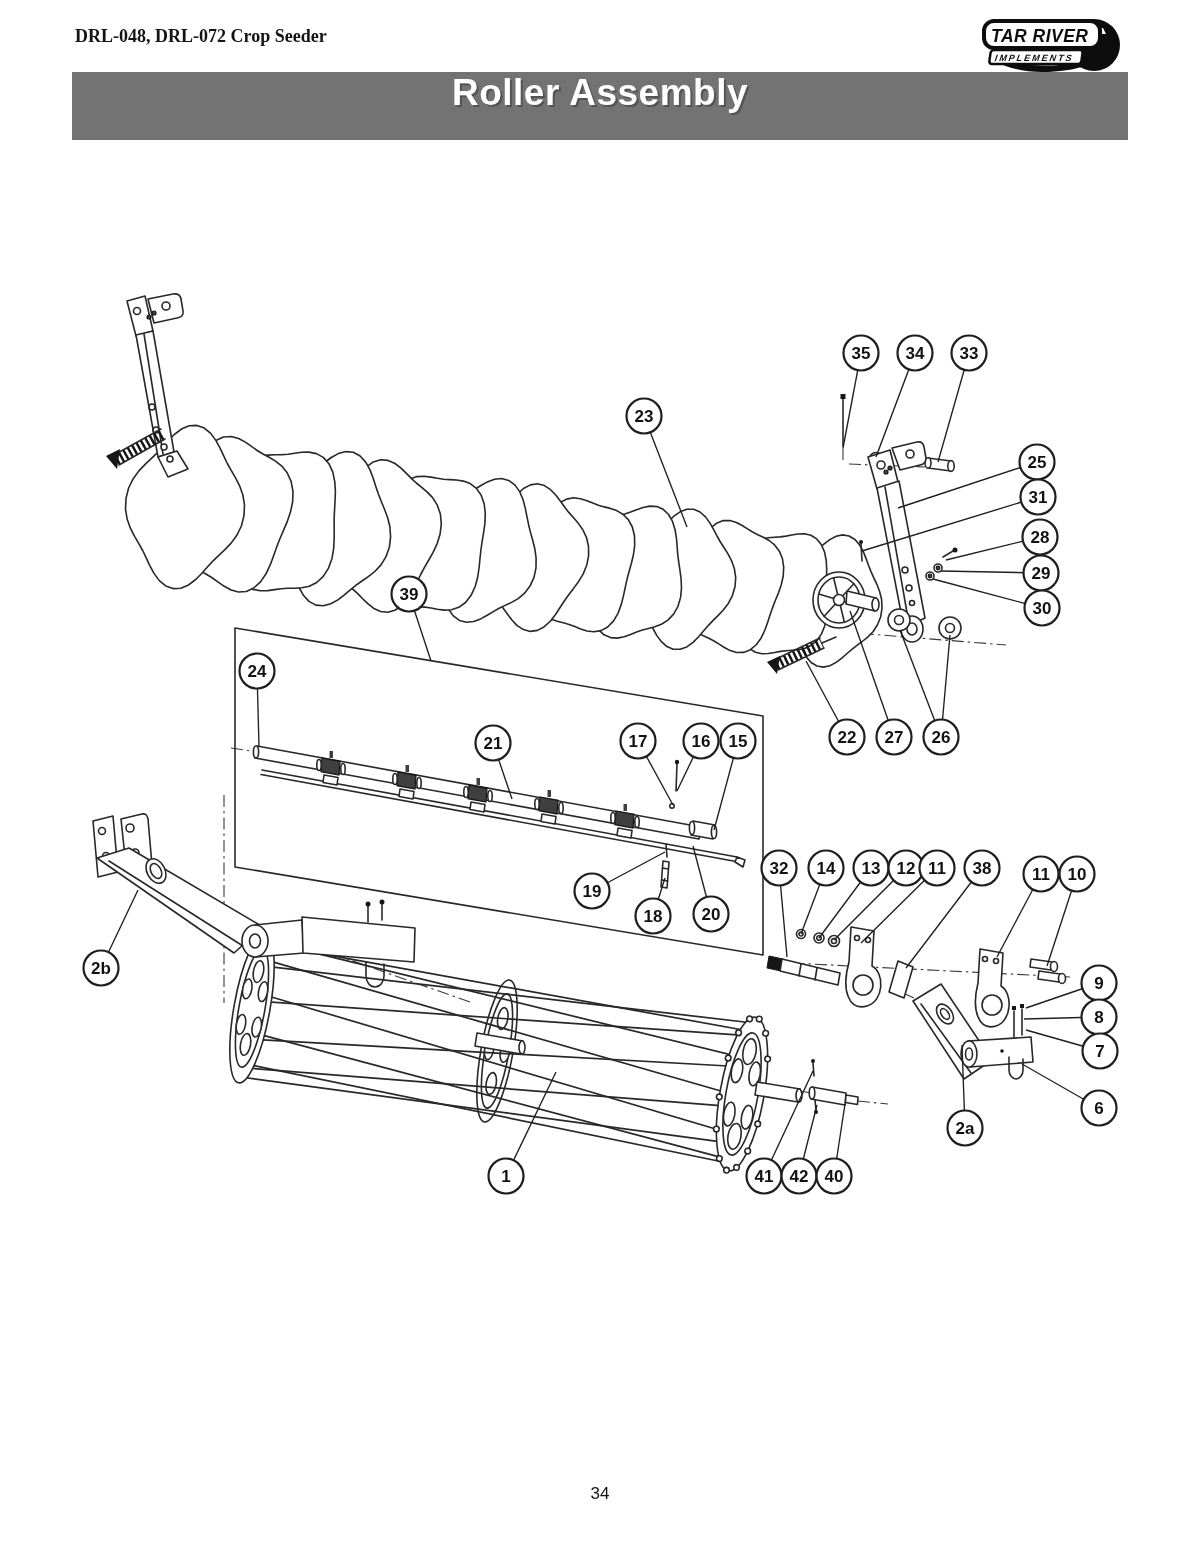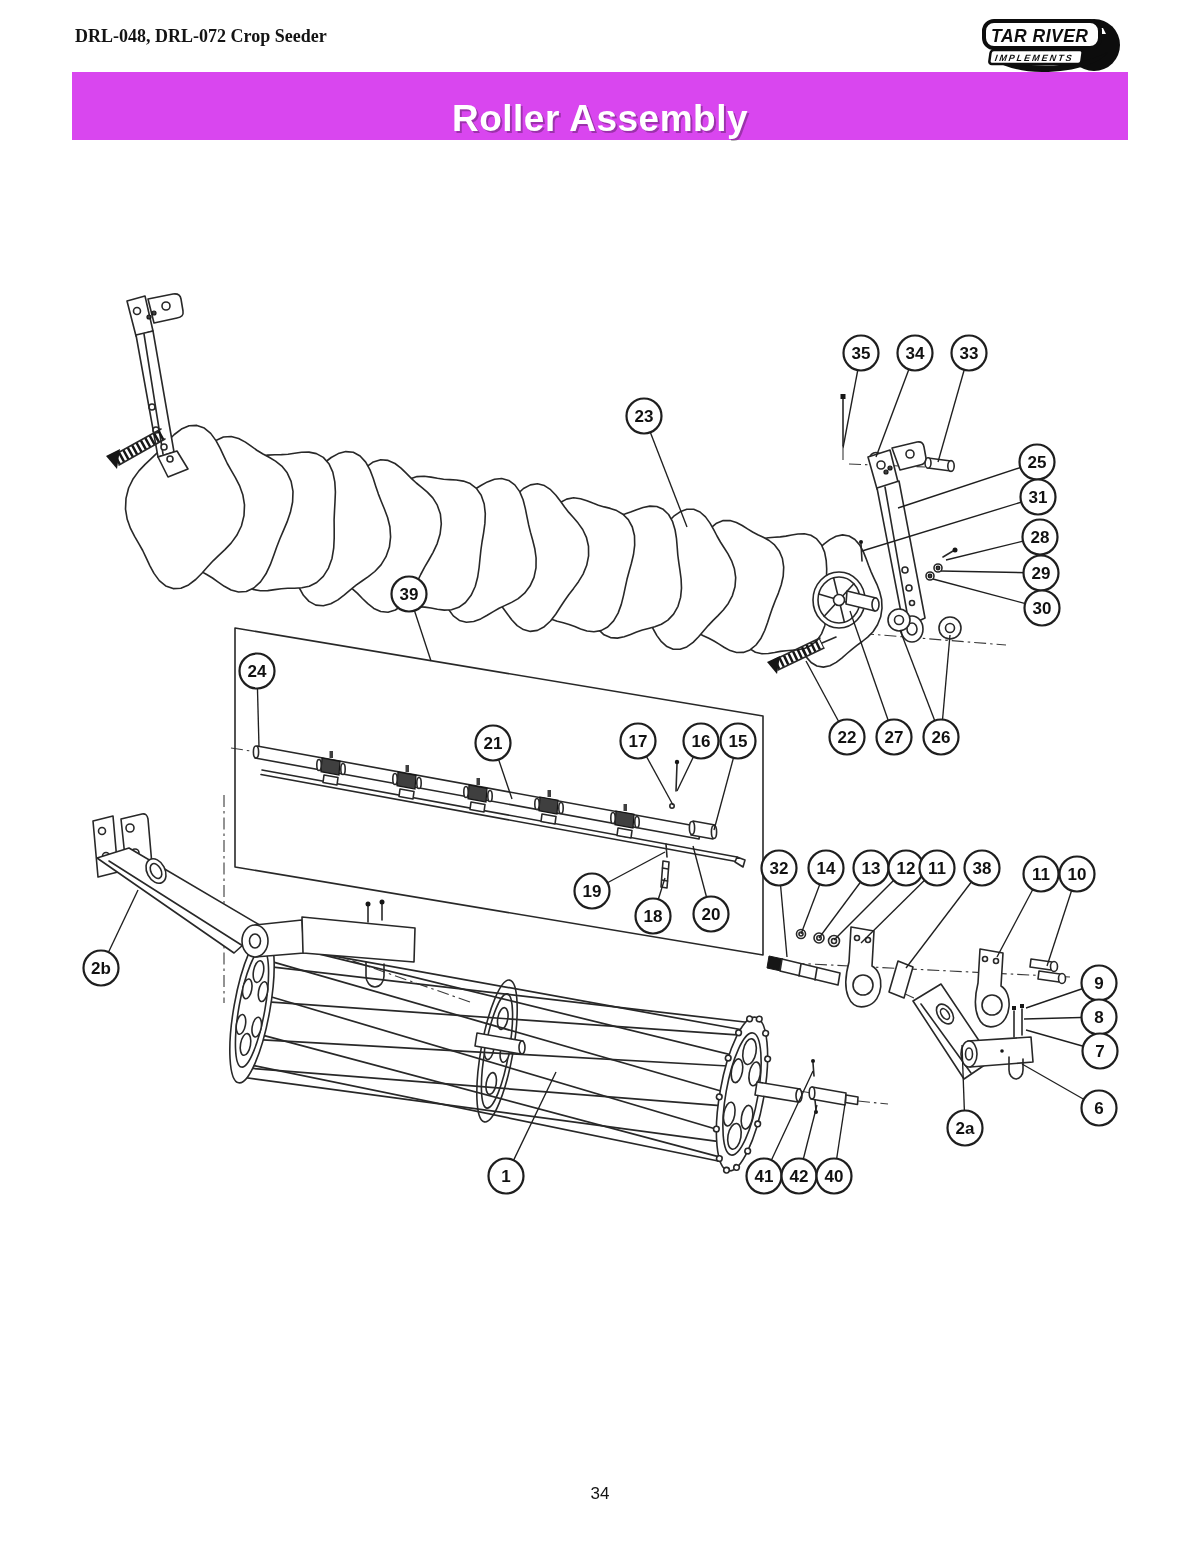--- a/index.html
+++ b/index.html
@@ -1,21 +1,21 @@
 <!DOCTYPE html>
 <html><head>
 <meta charset="utf-8">
 <style>
   html,body{margin:0;padding:0;background:#ffffff;}
   .page{position:relative;width:1200px;height:1553px;background:#fff;overflow:hidden;
         font-family:"Liberation Sans",sans-serif;}
   .header-text{position:absolute;left:75px;top:26px;font-family:"Liberation Serif",serif;
         font-weight:bold;font-size:18px;color:#141414;}
-  .title-bar{position:absolute;left:72px;top:72px;width:1056px;height:68px;background:#d946ef;
-        display:flex;align-items:flex-end;justify-content:center;}
+  .title-bar{position:absolute;left:72px;top:72px;width:1056px;height:68px;background:#737373;
+        display:flex;align-items:flex-start;justify-content:center;}
   .title-text{color:#ffffff;font-weight:bold;font-size:37px;letter-spacing:.5px;
         text-shadow:2px 2px 0 rgba(0,0,0,.28);}
   .logo{position:absolute;left:982px;top:14px;width:150px;height:64px;}
   .pageno{position:absolute;left:0;top:1484px;width:100%;text-align:center;font-size:17px;color:#141414;}
   svg.diagram{position:absolute;left:0;top:0;}
   svg .fw{fill:#ffffff;stroke:#282828;stroke-width:1.6;stroke-linejoin:round;}
   svg .ln{fill:none;stroke:#282828;stroke-width:1.6;stroke-linecap:round;stroke-linejoin:round;}
   svg .dash{fill:none;stroke:#3a3a3a;stroke-width:1.1;stroke-dasharray:12 4 2.5 4;}
   svg .leader{stroke:#1f1f1f;stroke-width:1.35;fill:none;}
   svg .co{fill:#ffffff;stroke:#1e1e1e;stroke-width:2.2;}

